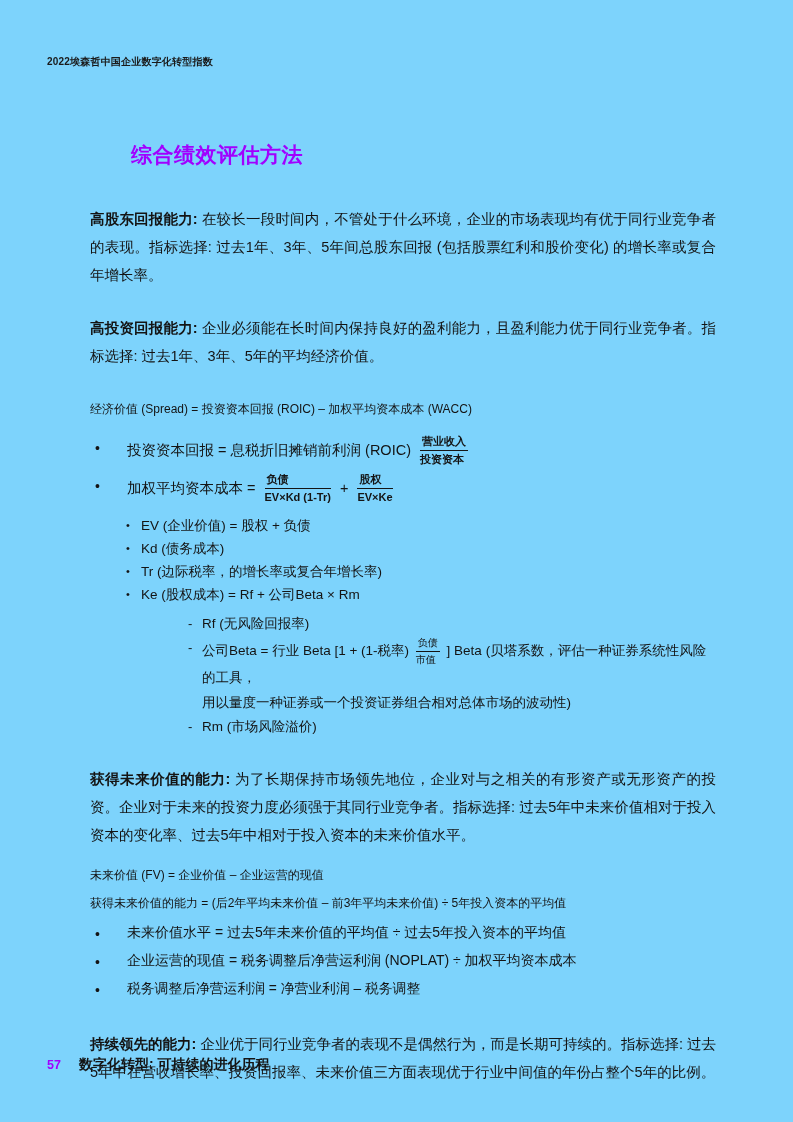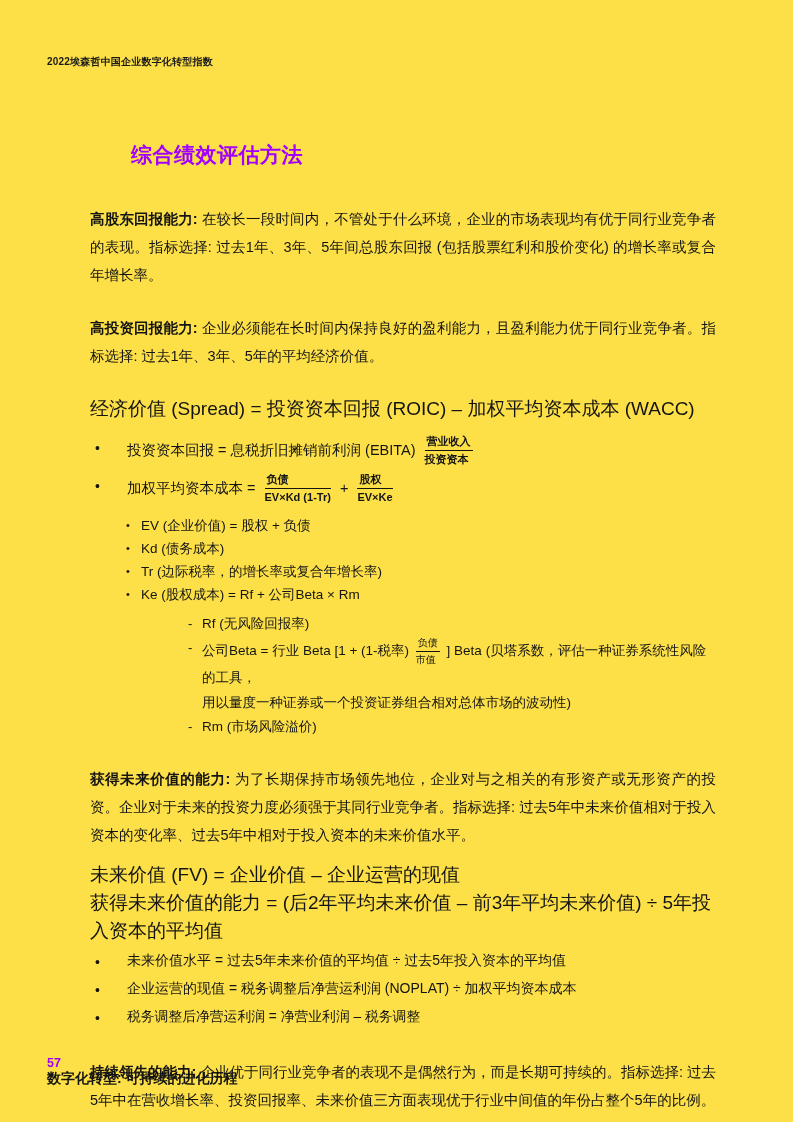--- a/index.html
+++ b/index.html
@@ -1,41 +1,41 @@
 <!DOCTYPE html>
 <html><head>
 <meta charset="utf-8">
 <style>
   * { margin:0; padding:0; box-sizing:border-box; }
   html,body { background:#ffffff; }
   .page {
     position:relative;
     width:793px; height:1122px;
-    background:#fde047;
+    background:#7dd3fc;
     font-family:"Liberation Sans","DejaVu Sans",sans-serif;
     color:#141414;
     overflow:hidden;
   }
   .doc-header {
     position:absolute; left:47px; top:55px;
     font-size:10px; font-weight:bold; letter-spacing:0.2px; color:#1a1a1a;
   }
   .content {
     position:absolute; left:90px; top:141px; width:626px;
   }
   .page-title {
     color:#A100FF; font-size:21px; font-weight:800; letter-spacing:0.5px;
     margin-bottom:36px;
     margin-left:41px;
   }
   .para {
     font-size:14.5px; line-height:28px; margin-bottom:25px; text-align:justify;
   }
   .para .lead { font-weight:bold; }
-  .line { font-size:19px; line-height:28px; }
+  .line { font-size:12px; line-height:28px; }
   
   .b-row { display:flex; align-items:flex-start; }
   .b-marker { flex:0 0 auto; }
   .lvl1 > .b-marker { width:37px; padding-left:5px; font-size:14px; line-height:28px; }
   .lvl1 > .b-text { font-size:14.5px; line-height:28px; }
   .lvl2 > .b-marker { width:51px; padding-left:36px; font-size:11px; line-height:23px; }
   .lvl2 > .b-text { font-size:13.5px; line-height:23px; }
   .lvl3 > .b-marker { width:112px; padding-left:98px; font-size:13px; line-height:24px; }
   .lvl3 > .b-text { font-size:13.5px; line-height:24px; }
   .lvl1.formula-row { margin:5px 0; }
@@ -48,21 +48,21 @@
     font-size:11px; line-height:1.35; margin:0 5px; font-weight:bold; color:#141414;
   }
   .frac .num { display:block; border-bottom:1.2px solid #141414; padding:0 2px 1px 2px; }
   .frac .den { display:block; padding-top:1px; }
   .frac.small { font-size:10px; margin:0 3px; font-weight:normal; }
   .formula-prefix { vertical-align:middle; }
   .wrap-line { padding-left:112px; font-size:13.5px; line-height:24px; }
   .gap-s { height:6px; } .gap-l { height:26px; }
   .footer {
     position:absolute; left:47px; top:1056px;
-    display:flex; align-items:baseline; font-weight:bold;flex-direction:column;
+    display:flex; align-items:baseline; font-weight:bold;
   }
   .footer .pagenum { color:#A100FF; font-size:12.5px; width:32px; }
   .footer .footer-text { color:#141414; font-size:14px; }
 </style>
 </head>
 <body>
 
 <div class="page">
 
   <div class="doc-header">2022埃森哲中国企业数字化转型指数</div>
@@ -75,21 +75,21 @@
 
     <p class="para"><span class="lead">高投资回报能力: </span><span>企业必须能在长时间内保持良好的盈利能力，且盈利能力优于同行业竞争者。指标选择: 过去1年、3年、5年的平均经济价值。</span></p>
 
     <div class="line">经济价值 (Spread) = 投资资本回报 (ROIC) – 加权平均资本成本 (WACC)</div>
 
     <div class="gap-s"></div>
 
     <div class="b-row lvl1 formula-row">
       <span class="b-marker">•</span>
       <span class="b-text">
-        <span class="formula-prefix">投资资本回报 = 息税折旧摊销前利润 (EBITA)</span>
+        <span class="formula-prefix">投资资本回报 = 息税折旧摊销前利润 (ROIC)</span>
         <span class="frac">
           <span class="num">营业收入</span>
           <span class="den">投资资本</span>
         </span>
       </span>
     </div>
 
     <div class="b-row lvl1 formula-row">
       <span class="b-marker">•</span>
       <span class="b-text">

